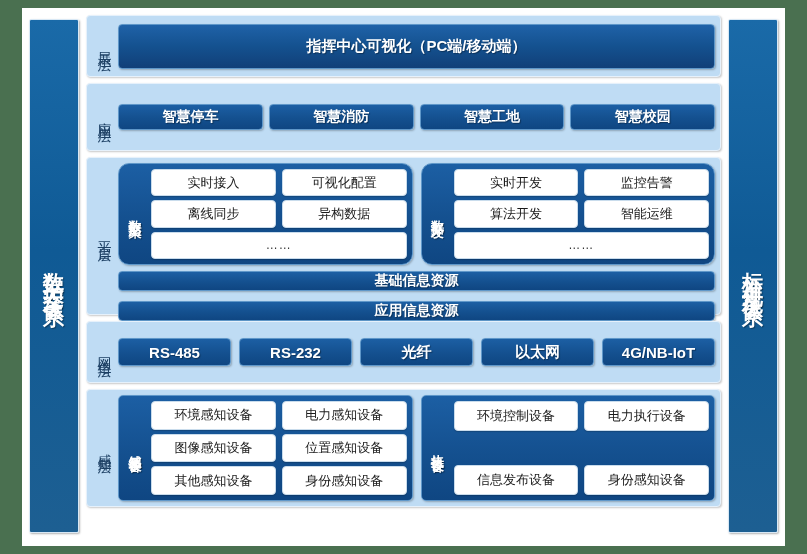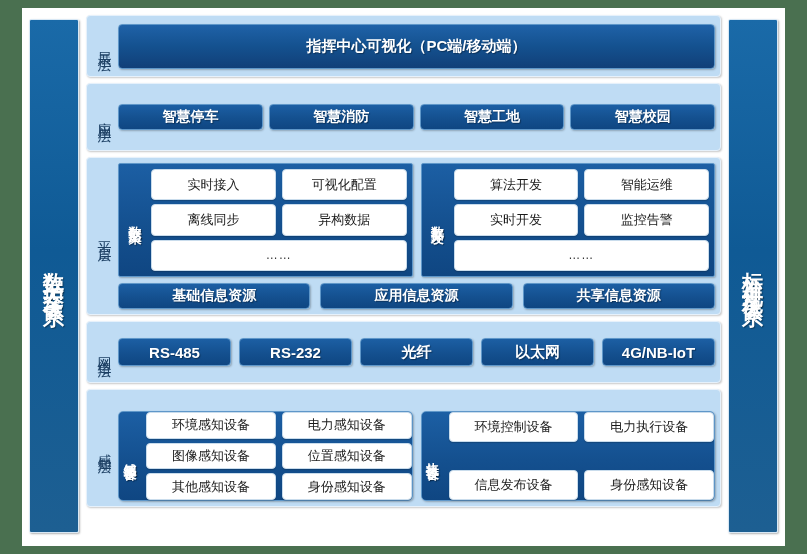--- a/index.html
+++ b/index.html
@@ -136,21 +136,21 @@
 
   
   #platform-layer { height: 158px; }
   #platform-layer .layer-body { gap: 6px; }
   .plat-top { display: flex; flex-direction: row; gap: 8px; flex: 1 1 auto; min-height: 0; }
   .plat-group {
     flex: 1 1 0;
     min-width: 0;
     background: linear-gradient(180deg, #1c5fa4 0%, #14508f 55%, #0f4682 100%);
     border: 1px solid #5f97c9;
-    border-radius: 2px;
+    border-radius: 11px;
     box-shadow: 1px 1px 2px rgba(0,0,0,0.25);
     display: flex;
     flex-direction: row;
     align-items: stretch;
     padding: 5px;
     box-sizing: border-box;
   }
   .plat-group-label {
     flex: 0 0 22px;
     width: 22px;
@@ -187,43 +187,43 @@
     align-items: center;
     justify-content: center;
     text-align: center;
     box-shadow: 0 1px 1px rgba(0,0,0,0.18);
     box-sizing: border-box;
     white-space: nowrap;
     flex: 1 1 0;
     min-width: 0;
   }
   .wblk.ellipsis { letter-spacing: 1px; color: #333; font-size: 12px; }
-  .plat-bottom { display: flex; flex-direction: row; gap: 10px; height: 26px; }
+  .plat-bottom { display: flex; flex-direction: column; gap: 10px; height: 38px; }
   .plat-bottom .blk { flex: 1 1 0; min-width: 0; }
 
   
   #network-layer { height: 62px; }
   .net-row { display: flex; flex-direction: row; gap: 8px; height: 28px; }
   .net-row .blk { flex: 1 1 0; min-width: 0; font-size: 15px; }
 
   
   #perception-layer { height: 118px; }
   .perc-row { display: flex; flex-direction: row; gap: 8px; flex: 1 1 auto; min-height: 0; }
   .perc-group {
     flex: 1 1 0;
     min-width: 0;
     background: linear-gradient(180deg, #1c5fa4 0%, #14508f 55%, #0f4682 100%);
     border: 1px solid #5f97c9;
     border-radius: 5px;
     box-shadow: 1px 1px 2px rgba(0,0,0,0.25);
     display: flex;
     flex-direction: row;
     align-items: stretch;
-    box-sizing: border-box;
-    margin-top: 16px;
+    padding: 5px;
+    box-sizing: border-box;
   }
   .perc-group-label {
     flex: 0 0 22px;
     width: 22px;
     display: flex;
     align-items: center;
     justify-content: center;
     color: #ffffff;
     font-size: 13px;
     font-weight: bold;
@@ -308,26 +308,26 @@
               </div>
             </div>
           </div>
 
           <div class="plat-group">
             <div class="plat-group-label">
               <span class="vtext">数据开发</span>
             </div>
             <div class="plat-group-items">
               <div class="plat-item-row">
+                <div class="wblk">实时开发</div>
+                <div class="wblk">监控告警</div>
+              </div>
+              <div class="plat-item-row">
                 <div class="wblk">算法开发</div>
                 <div class="wblk">智能运维</div>
-              </div>
-              <div class="plat-item-row">
-                <div class="wblk">实时开发</div>
-                <div class="wblk">监控告警</div>
               </div>
               <div class="plat-item-row">
                 <div class="wblk ellipsis">……</div>
               </div>
             </div>
           </div>
 
         </div>
 
         <div class="plat-bottom">

